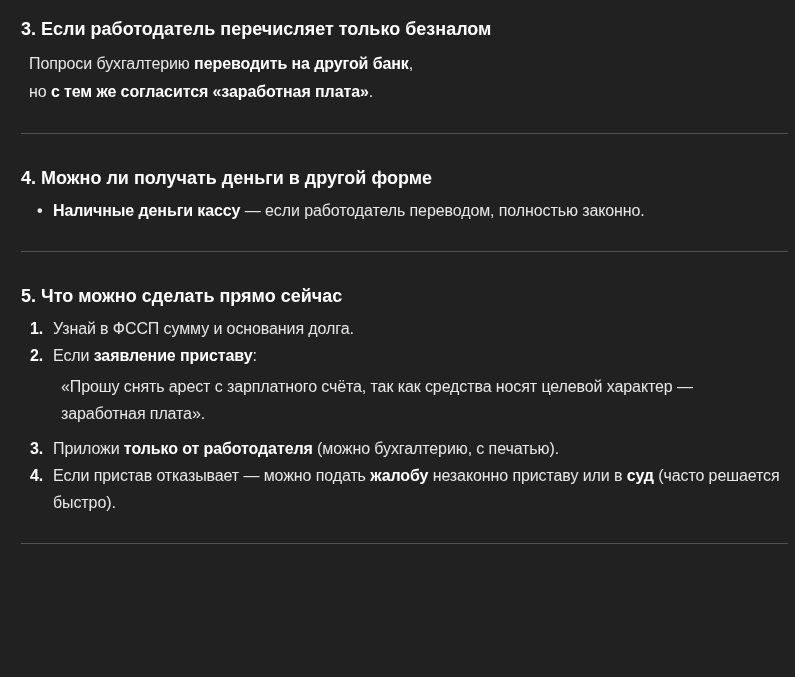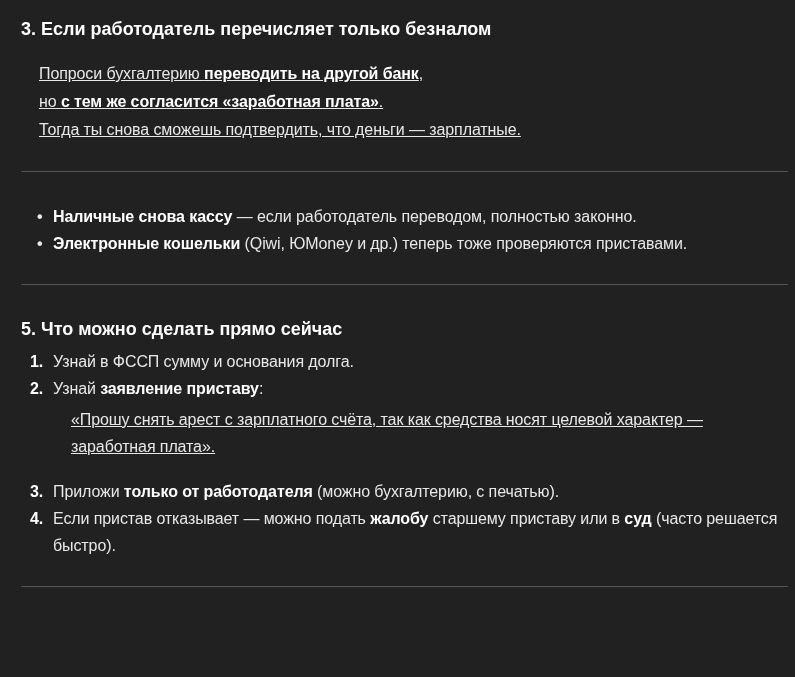--- a/index.html
+++ b/index.html
@@ -18,21 +18,21 @@
     font-size:16px; line-height:28px;
     letter-spacing:-0.1px;
   }
   main{ padding:16px 7px 0 21px; }
   h3{
     margin:0 0 6px;
     font-size:18px; line-height:26px; font-weight:700;
     color:var(--bold-color);
     letter-spacing:0;
   }
-  p{ margin:18px;text-decoration:underline; }
+  p{ margin:8px; }
   .line{ display:block; }
   .b{ font-weight:700; color:var(--bold-color); }
   hr{
     border:none; border-top:1px solid var(--divider-color);
     margin:27px 0 31px;
   }
   ul,ol{ margin:0; padding:0 0 0 32px; list-style:none; line-height:27px; }
   li{ position:relative; }
   ul li::before{
     content:"\2022";
@@ -51,43 +51,42 @@
 </head>
 <body>
 
 <main>
 
   <section>
     <h3>3. Если работодатель перечисляет только безналом</h3>
     <p>
       <span class="line"><span>Попроси бухгалтерию </span><span class="b">переводить на другой банк</span><span>,</span></span>
       <span class="line"><span>но </span><span class="b">с тем же согласится «заработная плата»</span><span>.</span></span>
-      <span class="line"><span>Тогда ты снова сможешь подтвердить, что деньги — зарплатные.</span></span>
     </p>
   </section>
 
   <hr>
 
   <section>
+    <h3>4. Можно ли получать деньги в другой форме</h3>
     <ul>
-      <li><span class="b">Наличные снова кассу</span><span> — если работодатель переводом, полностью законно.</span></li>
-      <li><span class="b">Электронные кошельки</span><span> (Qiwi, ЮMoney и др.) теперь тоже проверяются приставами.</span></li>
+      <li><span class="b">Наличные деньги кассу</span><span> — если работодатель переводом, полностью законно.</span></li>
     </ul>
   </section>
 
   <hr>
 
   <section>
     <h3>5. Что можно сделать прямо сейчас</h3>
     <ol>
       <li><span>Узнай в ФССП сумму и основания долга.</span></li>
       <li>
-        <span class="line"><span>Узнай </span><span class="b">заявление приставу</span><span>:</span></span>
+        <span class="line"><span>Если </span><span class="b">заявление приставу</span><span>:</span></span>
         <p class="quote"><span>«Прошу снять арест с зарплатного счёта, так как средства носят целевой характер — заработная плата».</span></p>
       </li>
       <li><span>Приложи </span><span class="b">только от работодателя</span><span> (можно бухгалтерию, с печатью).</span></li>
-      <li><span>Если пристав отказывает — можно подать </span><span class="b">жалобу</span><span> старшему приставу или в </span><span class="b">суд</span><span> (часто решается быстро).</span></li>
+      <li><span>Если пристав отказывает — можно подать </span><span class="b">жалобу</span><span> незаконно приставу или в </span><span class="b">суд</span><span> (часто решается быстро).</span></li>
     </ol>
   </section>
 
   <hr>
 
 </main>
 
 </body></html>

